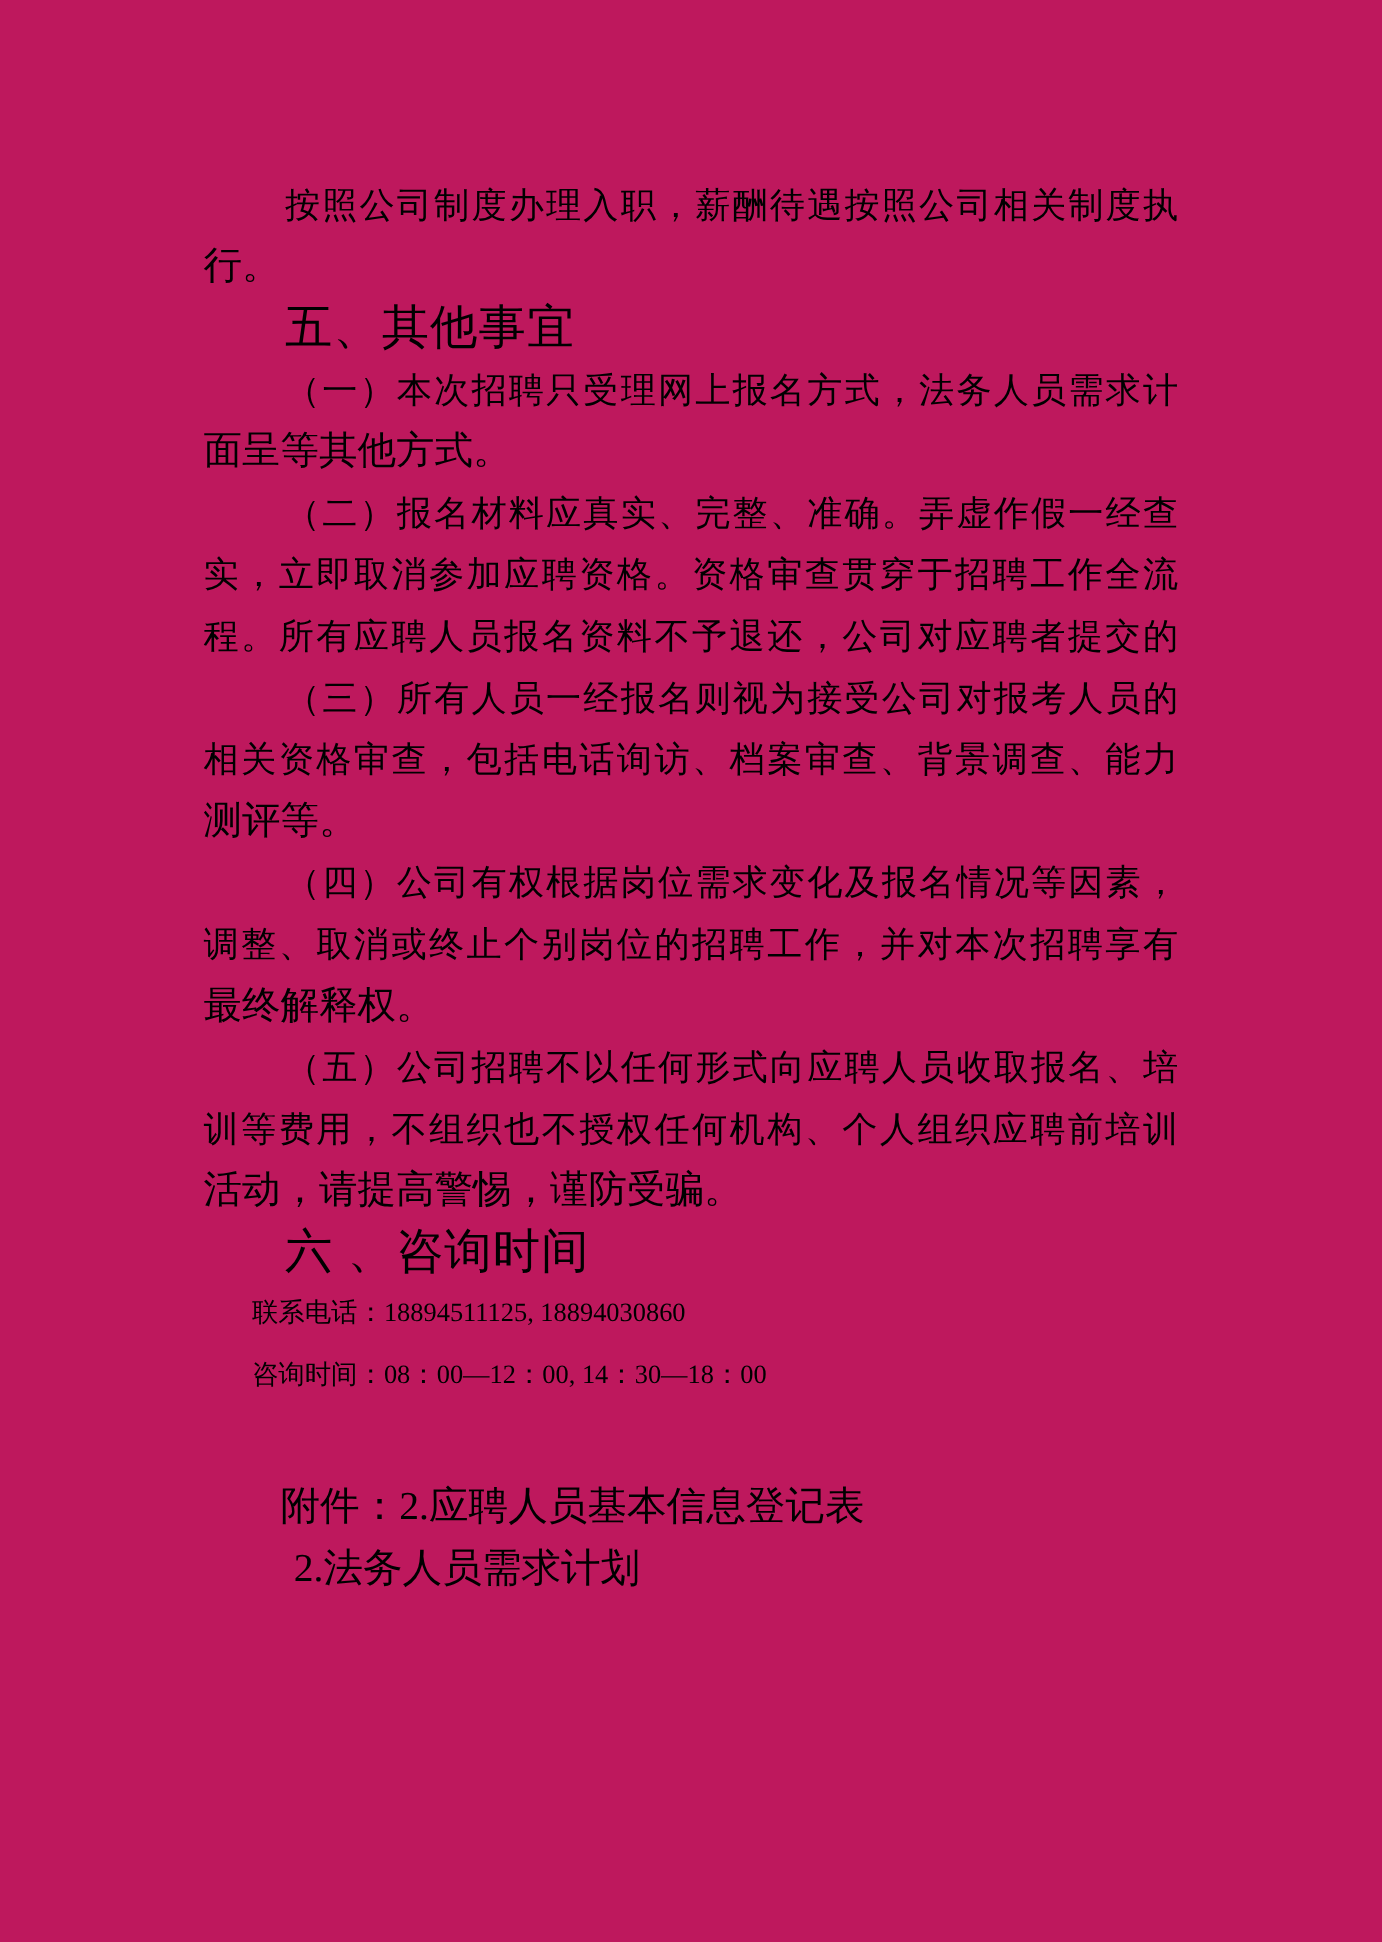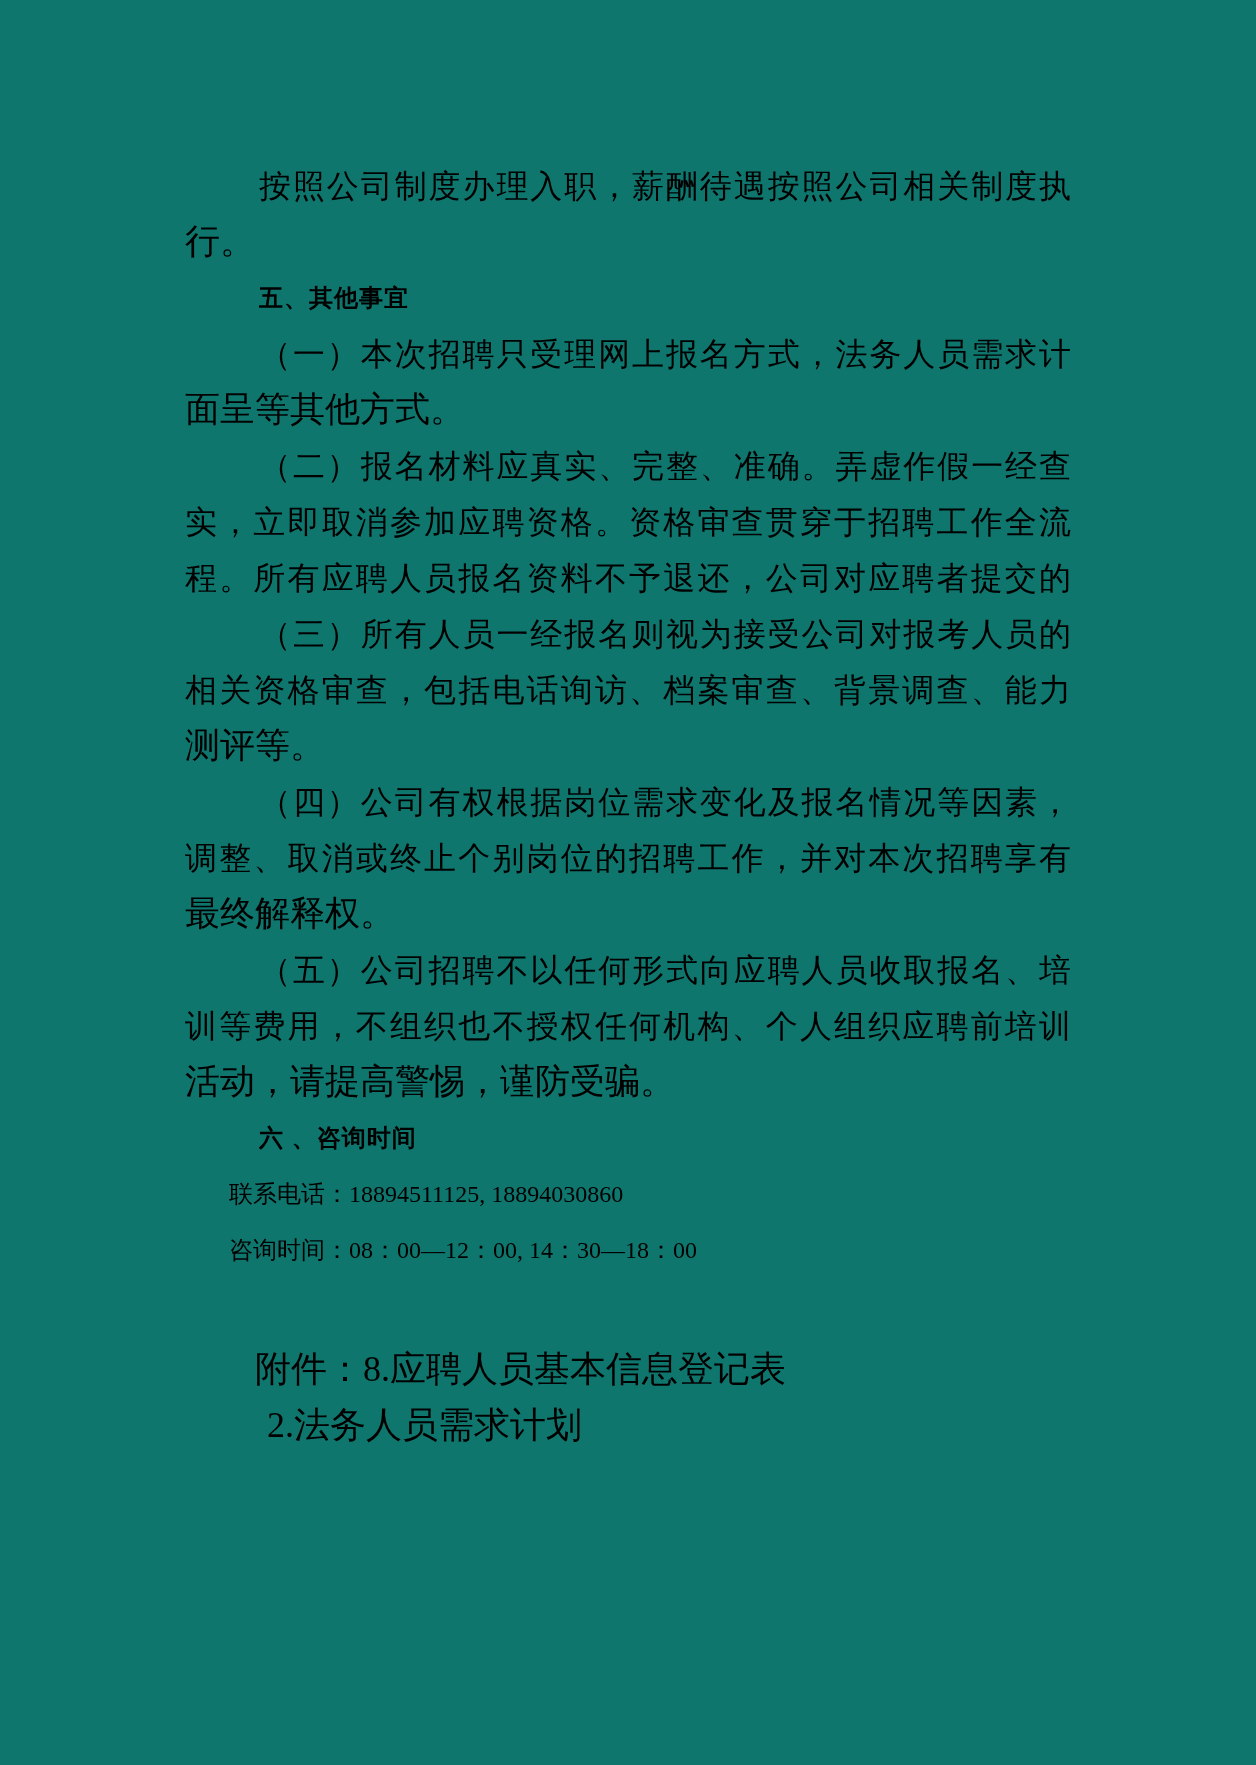--- a/index.html
+++ b/index.html
@@ -1,20 +1,20 @@
 <!DOCTYPE html>
 <html><head>
 <meta charset="utf-8">
 <style>
   html,body{margin:0;padding:0;background:#ffffff;}
   .page{
     position:relative;
     width:1256px;
     height:1765px;
-    background:#0f766e;
+    background:#be185d;
     color:#000000;
     font-family:"Liberation Serif","DejaVu Serif",serif;
     overflow:hidden;
   }
   .content{
     position:absolute;
     left:185px;
     top:158px;
     width:886px;
   }
@@ -27,22 +27,22 @@
   }
   
   .fill{
     font-size:32px;
     text-align:justify;
     text-align-last:justify;
   }
   .indent{ text-indent:74px; }
   .heading{
     font-family:"Liberation Sans","DejaVu Sans",sans-serif;
-    font-weight:700;
-    font-size:24px;
+    font-weight:400;
+    font-size:43px;
     margin-left:74px;
     letter-spacing:1px;
   }
   .contact{ font-size:24px; margin-left:44px; }
   .attach{ font-size:36px; margin-left:70px; }
   .attach-2{ font-size:36px; margin-left:82px; }
   .spacer{ height:63px; }
 </style>
 </head>
 <body>
@@ -79,18 +79,18 @@
     <div class="line contact">
       <span>联系电话：</span><span>18894511125, 18894030860</span>
     </div>
     <div class="line contact">
       <span>咨询时间：</span><span>08：00—12：00, 14：30—18：00</span>
     </div>
 
     <div class="spacer"></div>
 
     <div class="line attach">
-      <span>附件：</span><span>8.应聘人员基本信息登记表</span>
+      <span>附件：</span><span>2.应聘人员基本信息登记表</span>
     </div>
     <div class="line attach-2">2.法务人员需求计划</div>
 
   </div>
 </div>
 
 </body></html>

